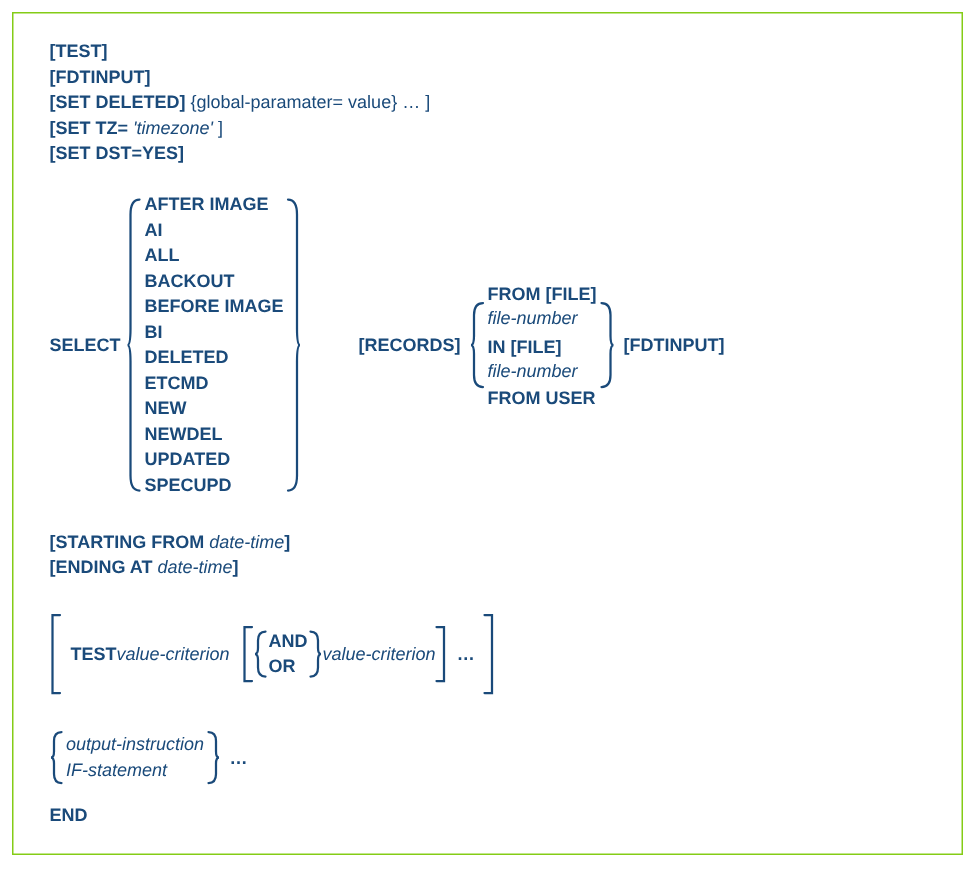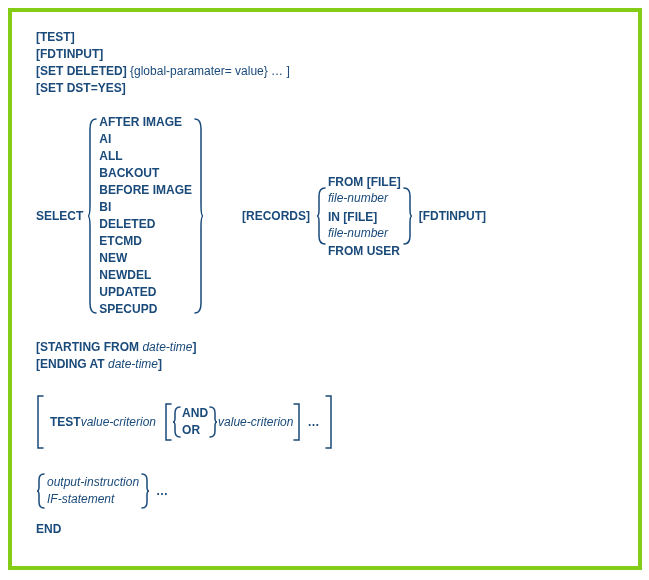--- a/index.html
+++ b/index.html
@@ -5,21 +5,21 @@
   body {
     margin: 0;
     padding: 0;
     background: #fff;
     font-family: Verdana, Arial, sans-serif;
     width: 649px;
     height: 580px;
     box-sizing: border-box;
   }
   .frame {
-    border: 4px solid #84cc16;
+    border: 1px solid #84cc16;
     margin: 8px;
     padding: 18px 20px 22px 24px;
     box-sizing: border-box;
     width: 634px;
     height: 562px;
     position: relative;
     color: #1a4a7a;
     font-size: 12px;
     line-height: 1.25;
   }
@@ -65,20 +65,23 @@
 </head>
 <body>
 
 <div class="frame">
 
   <div class="top-lines">
     <div class="bold">[TEST]</div>
     <div class="bold">[FDTINPUT]</div>
     <div>
       <span class="bold">[SET DELETED]</span><span>  {global-paramater= value} … ]</span>
+    </div>
+    <div>
+      <span class="bold">[SET TZ=</span><span class="ital">   'timezone'</span><span> ]</span>
     </div>
     <div class="bold">[SET DST=YES]</div>
   </div>
 
   <div class="select-row">
     <span class="bold" style="margin-right:4px;">SELECT</span>
 
     <div class="brace-group">
 
       <svg width="10" height="198">

